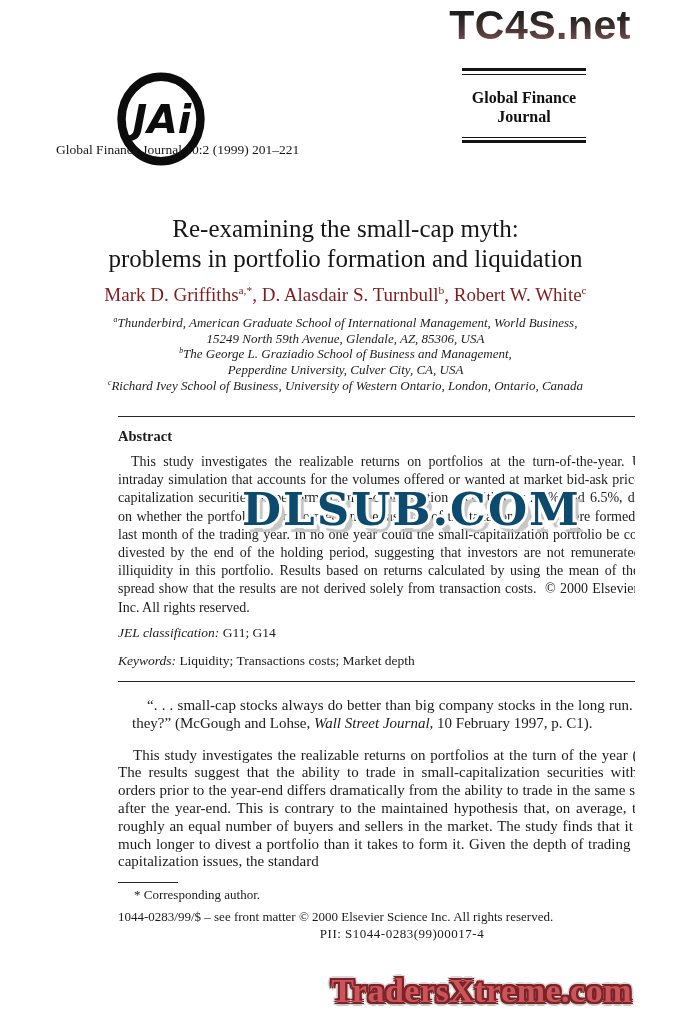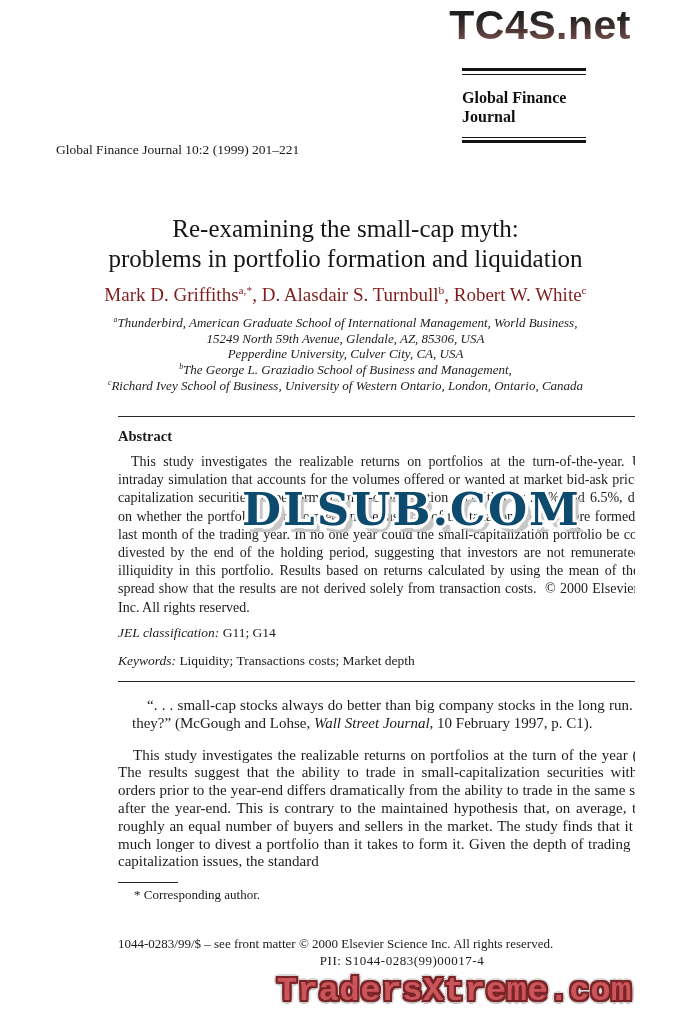--- a/index.html
+++ b/index.html
@@ -25,21 +25,21 @@
   .citation {
     position:absolute; top:142px; left:0; width:100%;
     font-size:13.5px; color:#171717;
   }
 
   
   .masthead { position:absolute; top:68px; right:49px; width:124px; }
   .rule-duo-top { height:2.5px; border-top:3px solid #131313; border-bottom:1.2px solid #131313; }
   .rule-duo-bottom { height:2.5px; border-top:1.2px solid #131313; border-bottom:3px solid #131313; }
   .mast-text {
-    margin:13px 0 11px; text-align:left;
+    margin:13px 0 11px; text-align:center;
     font-size:16px; line-height:19px; font-weight:bold; color:#101010;
   }
 
   
   .title-block { position:absolute; top:214px; left:0; width:100%; text-align:center; }
   .title { margin:0; font-size:25px; font-weight:normal; line-height:30px; color:#161616; }
   .authors { margin-top:10px; font-size:19px; color:#7f1d1d; }
   .authors sup, .affils sup { font-size:60%; line-height:0; vertical-align:super; }
   .affils { margin-top:9px; font-style:italic; font-size:13px; line-height:15.7px; color:#1d1d1d; }
 
@@ -57,55 +57,61 @@
 
   
   .body-sec { position:absolute; top:683px; left:62px; width:568px; font-size:15px; line-height:17.8px; }
   .quote { margin:14px; text-indent:15px; text-align:justify;font-family:Liberation Serif, serif; }
   .bodyp { margin:10px 0 0; text-indent:15px; text-align:justify; }
 
   
   .foot-sec { position:absolute; top:882px; left:62px; width:568px; font-size:13px; line-height:16px; }
   .foot-rule { width:60px; border:0; border-top:1.3px solid #262626; margin:0; }
   .corr { margin:4px 0 0; text-indent:16px; }
-  .issn { margin:33px 0 0; }
+  .issn { margin:6px 0 0; }
   .pii { margin:1px 0 0; letter-spacing:0.5px;text-align:center; }
 
   
   .wm-mid {
     position:absolute; top:485px; left:186px;
     font-family:"DejaVu Serif", serif; font-weight:bold;
     font-size:45px; line-height:50px; letter-spacing:2px;
     color:#0c4a6e;
     text-shadow:
       -2px -2px 0 #fff, 2px -2px 0 #fff, -2px 2px 0 #fff, 2px 2px 0 #fff,
       -3px 0 0 #fff, 3px 0 0 #fff, 0 -3px 0 #fff, 0 3px 0 #fff,
       6px 7px 1px #c7c7c7;
   }
 
   
   .wm-bottom {
     position:absolute; top:970px; right:3px;
-    font-family:Liberation Mono, monospace; font-weight:bold;
+    font-family:Liberation Serif, serif; font-weight:bold;
     font-size:34px; line-height:42px; letter-spacing:0.5px;
     color:#cb555a;
     text-shadow:
       -2px -2px 0 #7b2428, 2px -2px 0 #7b2428, -2px 2px 0 #7b2428, 2px 2px 0 #7b2428,
       -2px 0 0 #7b2428, 2px 0 0 #7b2428, 0 -2px 0 #7b2428, 0 2px 0 #7b2428,
       -4px 0 0 #d9d9d9, 4px 0 0 #d9d9d9, 0 -4px 0 #d9d9d9, 0 4px 1px #c2c2c2,
       -3px -3px 0 #d9d9d9, 3px -3px 0 #d9d9d9, -3px 3px 0 #d9d9d9, 3px 3px 0 #d9d9d9;
   }
 </style>
 </head>
 <body>
 
 <div class="page">
 
   <div class="wm-top">TC4S.net</div>
 
+  <div class="logo">
+    <svg viewBox="0 0 100 100" width="94" height="94">
+      <ellipse cx="50" cy="50" rx="42" ry="45" fill="none" stroke="#0c0c0c" stroke-width="9"></ellipse>
+      <text x="51" y="65" text-anchor="middle" font-size="42" font-weight="bold" font-style="italic" font-family="'DejaVu Sans', sans-serif" fill="#0c0c0c">JAi</text>
+    </svg>
+  </div>
 
   <div class="citation">Global Finance Journal 10:2 (1999) 201–221</div>
 
   <div class="masthead">
     <div class="rule-duo-top"></div>
     <div class="mast-text">
       <div>Global Finance</div>
       <div>Journal</div>
     </div>
     <div class="rule-duo-bottom"></div>
@@ -115,22 +121,22 @@
     <h1 class="title">
       <span>Re-examining the small-cap myth:</span><br>
       <span>problems in portfolio formation and liquidation</span>
     </h1>
     <div class="authors">
       <span><span>Mark D. Griffiths</span><sup>a,*</sup><span>, </span></span><span><span>D. Alasdair S. Turnbull</span><sup>b</sup><span>, </span></span><span><span>Robert W. White</span><sup>c</sup></span>
     </div>
     <div class="affils">
       <div><sup>a</sup><span>Thunderbird, American Graduate School of International Management, World Business,</span></div>
       <div><sup></sup><span>15249 North 59th Avenue, Glendale, AZ, 85306, USA</span></div>
+      <div><sup>b</sup><span>The George L. Graziadio School of Business and Management,</span></div>
       <div><sup></sup><span>Pepperdine University, Culver City, CA, USA</span></div>
-      <div><sup>b</sup><span>The George L. Graziadio School of Business and Management,</span></div>
       <div><sup>c</sup><span>Richard Ivey School of Business, University of Western Ontario, London, Ontario, Canada</span></div>
     </div>
   </div>
 
   <div class="abstract-sec">
     <hr class="hrule">
     <div class="abs-head">Abstract</div>
     <p class="abs-text">This study investigates the realizable returns on portfolios at the turn-of-the-year. Using an intraday simulation that accounts for the volumes offered or wanted at market bid-ask prices, large-capitalization securities outperformed small-capitalization securities by 2.4% and 6.5%, depending on whether the portfolios were formed on the last day of the taxation year or were formed over the last month of the trading year. In no one year could the small-capitalization portfolio be completely divested by the end of the holding period, suggesting that investors are not remunerated for the illiquidity in this portfolio. Results based on returns calculated by using the mean of the bid-ask spread show that the results are not derived solely from transaction costs.&nbsp; © 2000 Elsevier Science Inc. All rights reserved.</p>
     <p class="meta"><i>JEL classification:</i> <span>G11; G14</span></p>
     <p class="meta kw"><i>Keywords:</i> <span>Liquidity; Transactions costs; Market depth</span></p>

